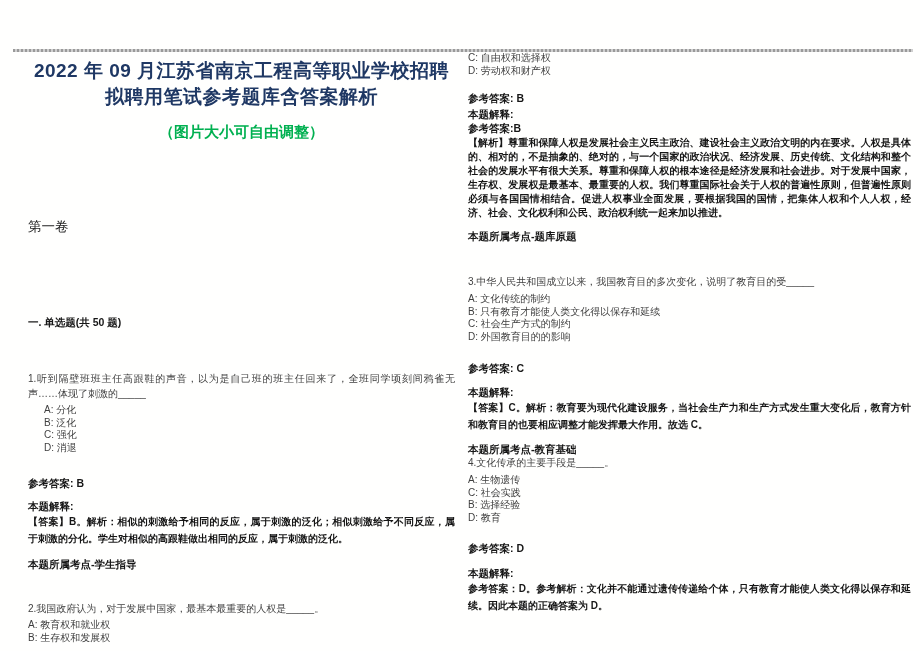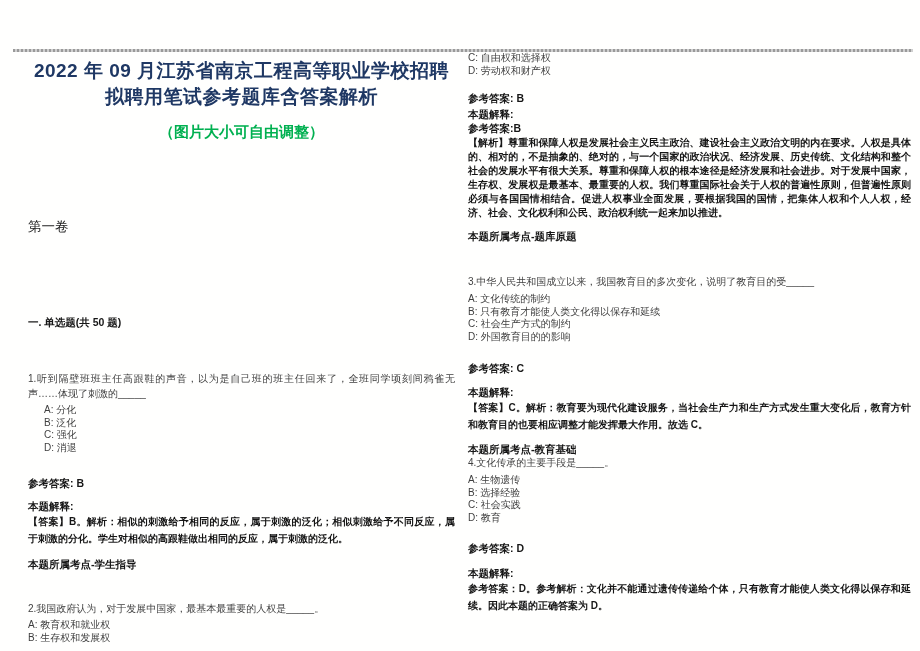--- a/index.html
+++ b/index.html
@@ -153,22 +153,22 @@
       <div class="opt">D: 外国教育目的的影响</div>
     </div>
     <div class="bold-line r-ans3">参考答案: C</div>
     <div class="bold-line r-explabel3">本题解释:</div>
     <div class="explain r-exp3">【答案】C。解析：教育要为现代化建设服务，当社会生产力和生产方式发生重大变化后，教育方针和教育目的也要相应调整才能发挥最大作用。故选 C。</div>
     <div class="bold-line r-topic3">本题所属考点-教育基础</div>
 
     <div class="qtext r-q4text">4.文化传承的主要手段是_____。</div>
     <div class="r-q4opts">
       <div class="opt">A: 生物遗传</div>
+      <div class="opt">C: 社会实践</div>
       <div class="opt">B: 选择经验</div>
-      <div class="opt">C: 社会实践</div>
       <div class="opt">D: 教育</div>
     </div>
     <div class="bold-line r-ans4">参考答案: D</div>
     <div class="bold-line r-explabel4">本题解释:</div>
     <div class="explain r-exp4">参考答案：D。参考解析：文化并不能通过遗传传递给个体，只有教育才能使人类文化得以保存和延续。因此本题的正确答案为 D。</div>
   </div>
 
 </div>
 
 </body></html>

